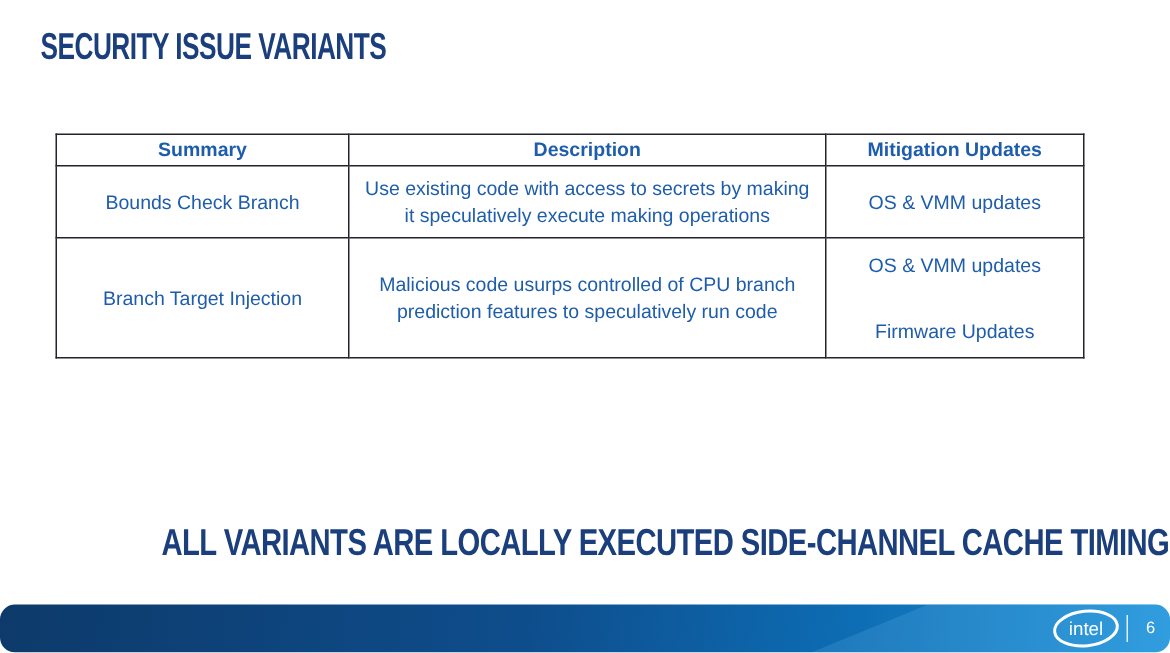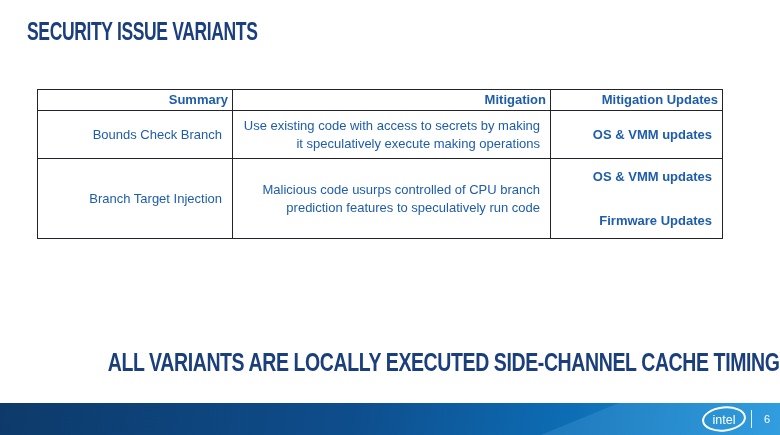--- a/index.html
+++ b/index.html
@@ -37,30 +37,30 @@
 
   
   table.variants {
     position: absolute; left: 37px; top: 89px;
     width: 685px;
     border-collapse: collapse; table-layout: fixed;
   }
   table.variants th, table.variants td {
     border: 1.6px solid var(--border-dark);
     color: var(--text-blue);
-    text-align: right; vertical-align: middle;
+    text-align: center; vertical-align: middle;
     padding: 2px 10px;
     font-size: 13px;
     line-height: 1.35;
   }
   table.variants th { font-weight: bold; height: 21px; padding: 1px 4px; }
   tr.row-1 td { height: 48px; }
   tr.row-2 td { height: 80px; }
   tr.row-3 td { height: 54px; }
-  td.mitigation { font-weight: bold; }
+  td.mitigation { font-weight: normal; }
   .mit-line + .mit-line { margin-top: 26px; }
 
   
   .footnote {
     position: absolute; left: 0; right: 0; top: 349px;
     margin: 0; text-align: center;
     color: var(--title-blue);
     font-size: 25px; font-weight: bold; line-height: 26px;
     white-space: nowrap;
   }
@@ -74,20 +74,21 @@
   
   .footer {
     position: absolute; left: 0; top: 403px;
     width: 780px; height: 32px;
     background: linear-gradient(97deg,
       var(--footer-grad-1) 0%,
       var(--footer-grad-2) 45%,
       var(--footer-grad-3) 72%,
       var(--footer-grad-4) 100%);
     overflow: hidden;
+    border-radius: 10px;
   }
   .footer::before {
     content: "";
     position: absolute; right: 0; top: 0;
     width: 260px; height: 100%;
     background: rgba(120, 195, 240, 0.18);
     clip-path: polygon(38% 0, 100% 0, 100% 100%, 8% 100%);
     pointer-events: none;
   }
   .intel-logo { position: absolute; left: 701px; top: 2px; }
@@ -111,21 +112,21 @@
 
   <table class="variants">
     <colgroup>
       <col style="width:195px">
       <col style="width:318px">
       <col style="width:172px">
     </colgroup>
     <thead>
       <tr>
         <th>Summary</th>
-        <th>Mitigation</th>
+        <th>Description</th>
         <th>Mitigation Updates</th>
       </tr>
     </thead>
     <tbody>
       <tr class="row-1">
         <td>Bounds Check Branch</td>
         <td>Use existing code with access to secrets by making it speculatively execute making operations</td>
         <td class="mitigation">
           <div class="mit-line">OS &amp; VMM updates</div>
         </td>

